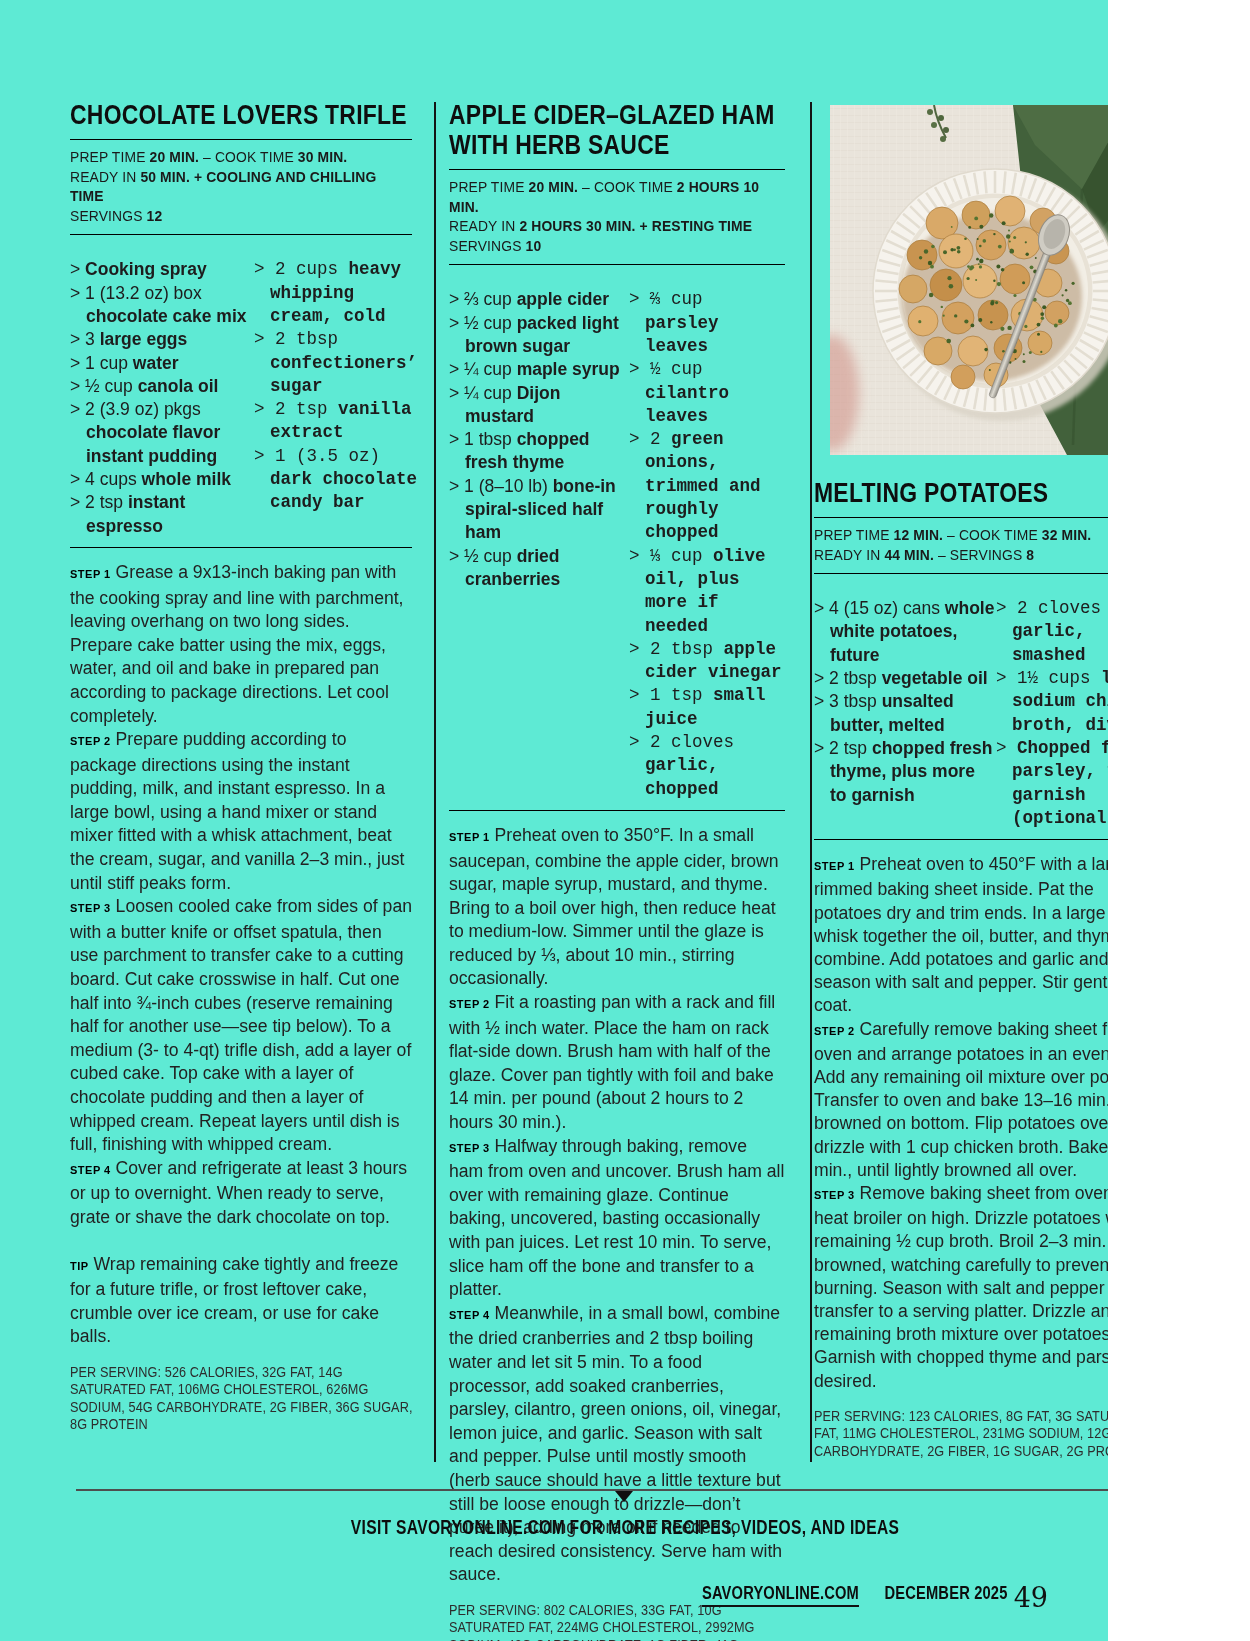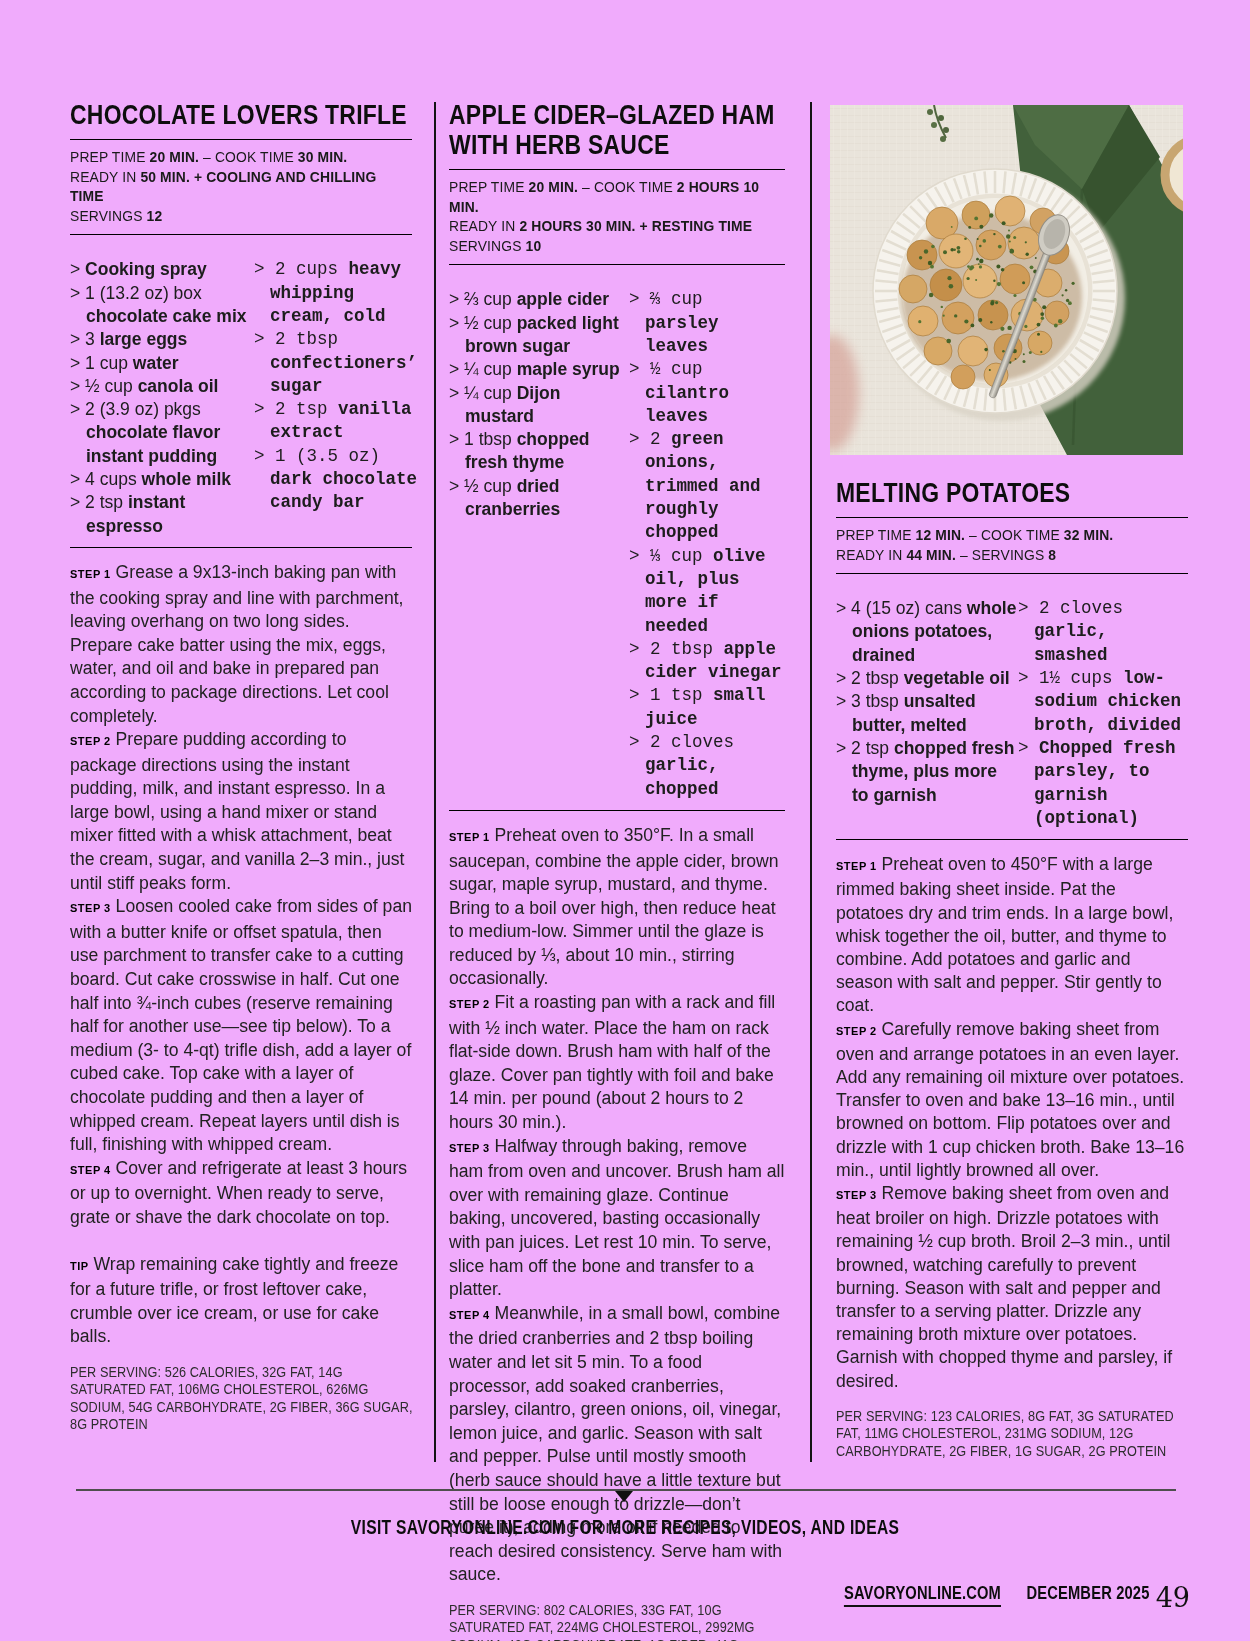--- a/index.html
+++ b/index.html
@@ -1,25 +1,25 @@
 <!DOCTYPE html>
 <html><head>
 <meta charset="utf-8">
 <style>
   html,body{margin:0;padding:0;background:#fff;}
-  .page{position:relative;width:1250px;height:1641px;background:#f0abfc;overflow:hidden;
+  .page{position:relative;width:1108px;height:1641px;background:#5eead4;overflow:hidden;
         font-family:"Liberation Sans",sans-serif;color:#1d1d1d;}
   
   .vrule{position:absolute;top:102px;width:1.5px;height:1360px;background:#141414;}
   .vrule1{left:434px;} .vrule2{left:810px;}
   
   .col{position:absolute;}
   .col1{left:70px;top:100px;width:342px;}
   .col2{left:449px;top:100px;width:336px;}
-  .col3{left:836px;top:478px;width:352px;}
+  .col3{left:814px;top:478px;width:352px;}
   .title{font-weight:700;font-size:27px;line-height:30px;letter-spacing:.3px;color:#0e0e0e;
          margin:0;white-space:pre-line;width:140%;transform:scaleX(.85);transform-origin:0 0;}
   .rule{border-top:1.6px solid #000;height:0;margin:9px 0 7px;}
   .meta{font-size:15px;line-height:19.6px;color:#1a1a1a;width:108%;
         transform:scaleX(.925);transform-origin:0 0;letter-spacing:.15px;}
   .meta .metaline{margin:0;}
   .meta b{font-weight:700;}
   .ingwrap{display:flex;margin-top:23px;font-size:17.5px;line-height:23.3px;}
   .ingwrap ul{margin:0;padding:0;list-style:none;}
   .ing-left{width:184px;flex:none;}
@@ -117,20 +117,21 @@
         <div class="metaline"><span>SERVINGS </span><b>10</b></div>
       </div>
     <div class="rule"></div>
     <div class="ingwrap">
       <ul class="ing-left" style="width:180px">
           <li>&gt; <span>⅔ cup </span><b>apple cider</b></li>
           <li>&gt; <span>½ cup </span><b>packed light brown sugar</b></li>
           <li>&gt; <span>¼ cup </span><b>maple syrup</b></li>
           <li>&gt; <span>¼ cup </span><b>Dijon mustard</b></li>
           <li>&gt; <span>1 tbsp </span><b>chopped fresh thyme</b></li>
+          <li>&gt; <span>1 (8–10 lb) </span><b>bone-in spiral-sliced half ham</b></li>
           <li>&gt; <span>½ cup </span><b>dried cranberries</b></li>
         </ul>
       <ul class="ing-right">
           <li>&gt; <span>⅔ cup </span><b>parsley leaves</b></li>
           <li>&gt; <span>½ cup </span><b>cilantro leaves</b></li>
           <li>&gt; <span>2 </span><b>green onions, trimmed and roughly chopped</b></li>
           <li>&gt; <span>⅓ cup </span><b>olive oil, plus more if needed</b></li>
           <li>&gt; <span>2 tbsp </span><b>apple cider vinegar</b></li>
           <li>&gt; <span>1 tsp </span><b>small juice</b></li>
           <li>&gt; <span>2 cloves </span><b>garlic, chopped</b></li>
@@ -408,21 +409,21 @@
   <section class="col col3">
     <h1 class="title">MELTING POTATOES</h1>
     <div class="rule"></div>
     <div class="meta">
         <div class="metaline"><span>PREP TIME </span><b>12 MIN.</b><span> – COOK TIME </span><b>32 MIN.</b></div>
         <div class="metaline"><span>READY IN </span><b>44 MIN.</b><span> – SERVINGS </span><b>8</b></div>
       </div>
     <div class="rule"></div>
     <div class="ingwrap">
       <ul class="ing-left" style="width:182px">
-          <li>&gt; <span>4 (15 oz) cans </span><b>whole onions potatoes, drained</b></li>
+          <li>&gt; <span>4 (15 oz) cans </span><b>whole white potatoes, future</b></li>
           <li>&gt; <span>2 tbsp </span><b>vegetable oil</b></li>
           <li>&gt; <span>3 tbsp </span><b>unsalted butter, melted</b></li>
           <li>&gt; <span>2 tsp </span><b>chopped fresh thyme, plus more to garnish</b></li>
         </ul>
       <ul class="ing-right">
           <li>&gt; <span>2 cloves </span><b>garlic, smashed</b></li>
           <li>&gt; <span>1½ cups </span><b>low-sodium chicken broth, divided</b></li>
           <li>&gt; <b>Chopped fresh parsley, to garnish (optional)</b></li>
         </ul>
     </div>

